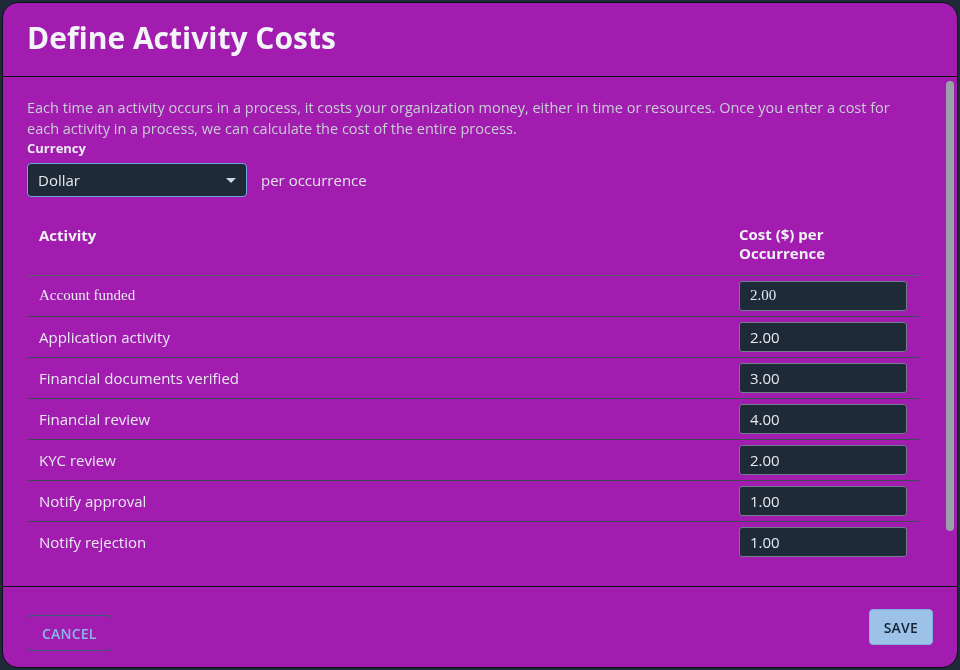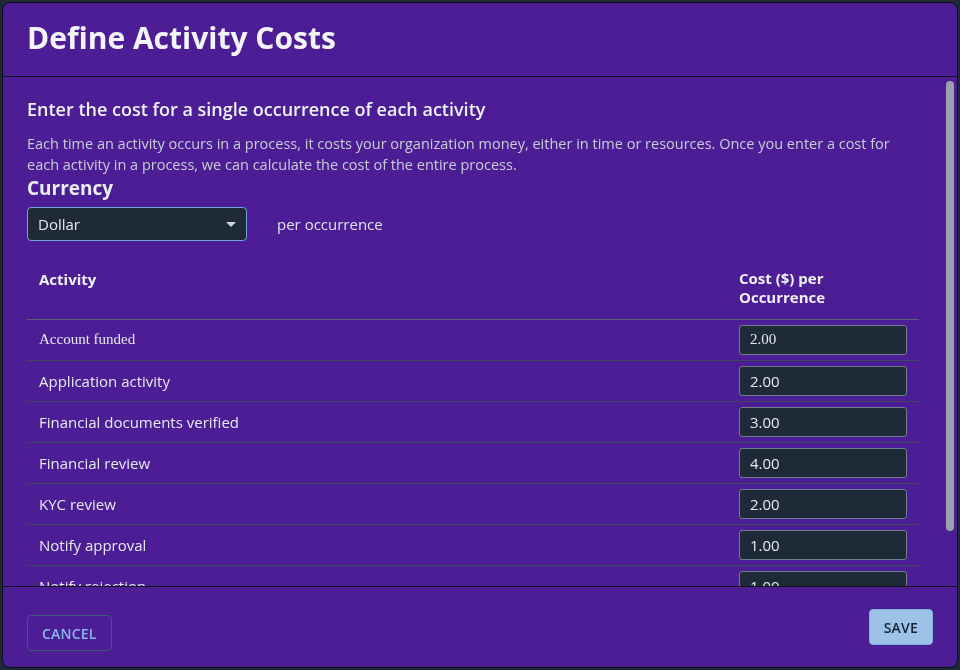--- a/index.html
+++ b/index.html
@@ -7,22 +7,22 @@
   body {
     font-family: "Open Sans", -apple-system, "Segoe UI", Roboto, Helvetica, Arial, sans-serif;
     background: #1e2a38;
     color: #e9edf2;
   }
   .dialog {
     width: 956px;
     height: 666px;
     margin: 2px;
     border: 1px solid #090f14;
-    border-radius: 8px;
-    background: #4c1d95;
+    border-radius: 16px;
+    background: #a21caf;
     display: flex;
     flex-direction: column;
   }
   .header {
     padding: 14px 24px 18px 24px;
   }
   .header h1 {
     font-size: 30px;
     font-weight: 700;
     color: #f2f4f7;
@@ -55,29 +55,29 @@
     margin-bottom: 12px;
   }
   .descr {
     font-size: 14.5px;
     line-height: 1.45;
     color: #c8ced6;
     max-width: 890px;
     margin-bottom: 0;
   }
   .field-label {
-    font-size: 19px;
+    font-size: 13px;
     font-weight: 700;
     color: #eaedf1;
     margin-bottom: 6px;
   }
   .currency-row {
     display: flex;
     align-items: center;
-    gap: 30px;
+    gap: 14px;
     margin-bottom: 22px;
   }
   .select {
     width: 220px;
     height: 34px;
     border: 1px solid #6fa5d9;
     border-radius: 4px;
     background: #1e2a38;
     color: #e6e9ed;
     display: flex;
@@ -176,21 +176,20 @@
 
 <div class="dialog">
 
   <div class="header">
     <h1>Define Activity Costs</h1>
   </div>
 
   <div class="content-wrap">
     <div class="content">
 
-      <div class="subheading">Enter the cost for a single occurrence of each activity</div>
       <div class="descr">Each time an activity occurs in a process, it costs your organization money, either in time or resources. Once you enter a cost for each activity in a process, we can calculate the cost of the entire process.</div>
 
       <div class="field-label">Currency</div>
       <div class="currency-row">
         <div class="select">
           <span>Dollar</span>
           <span class="caret"></span>
         </div>
         <div class="per-occ">per occurrence</div>
       </div>

